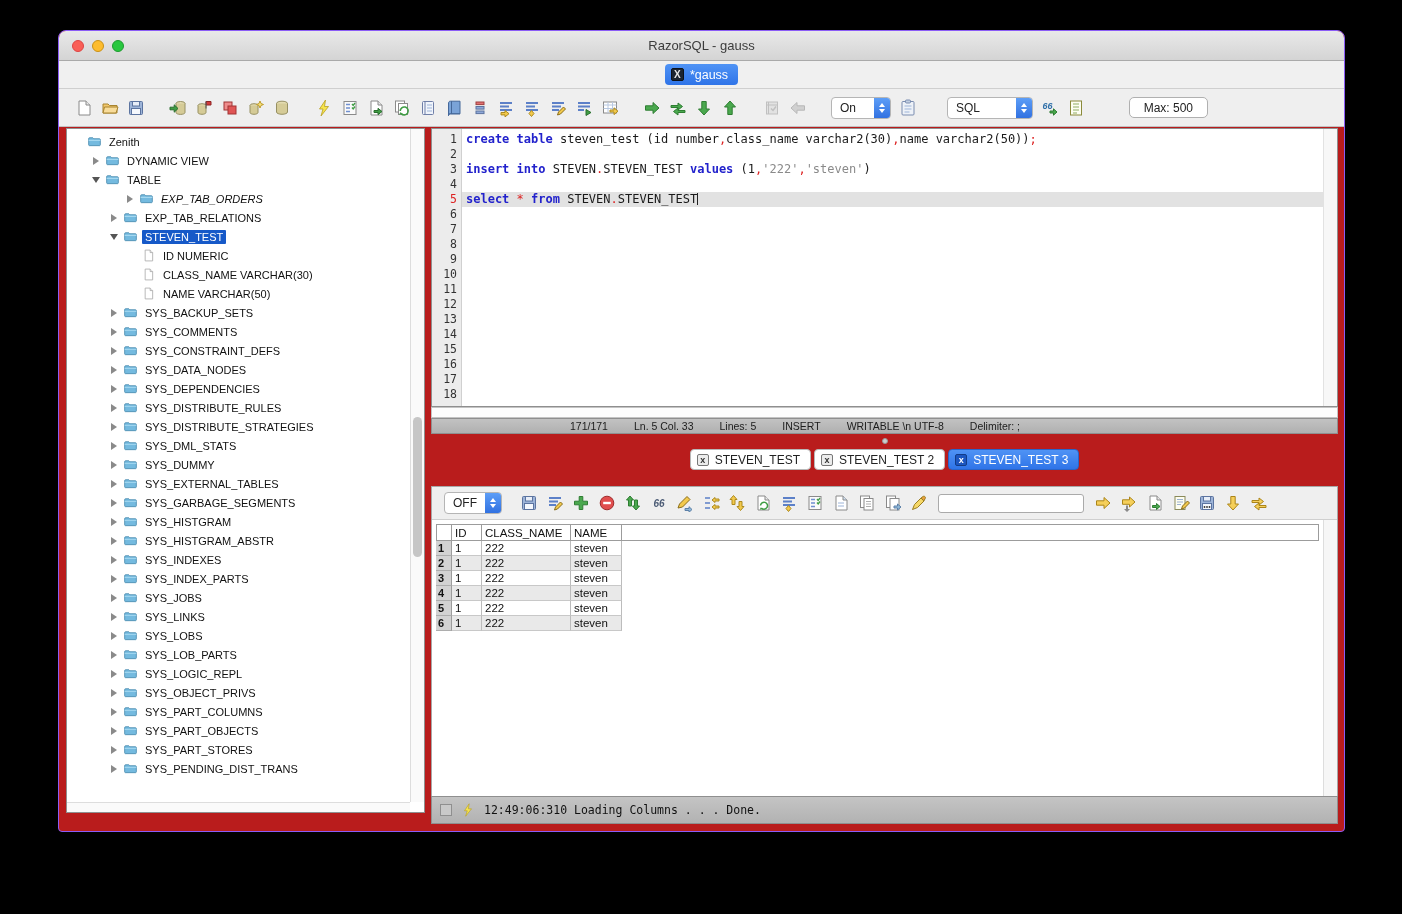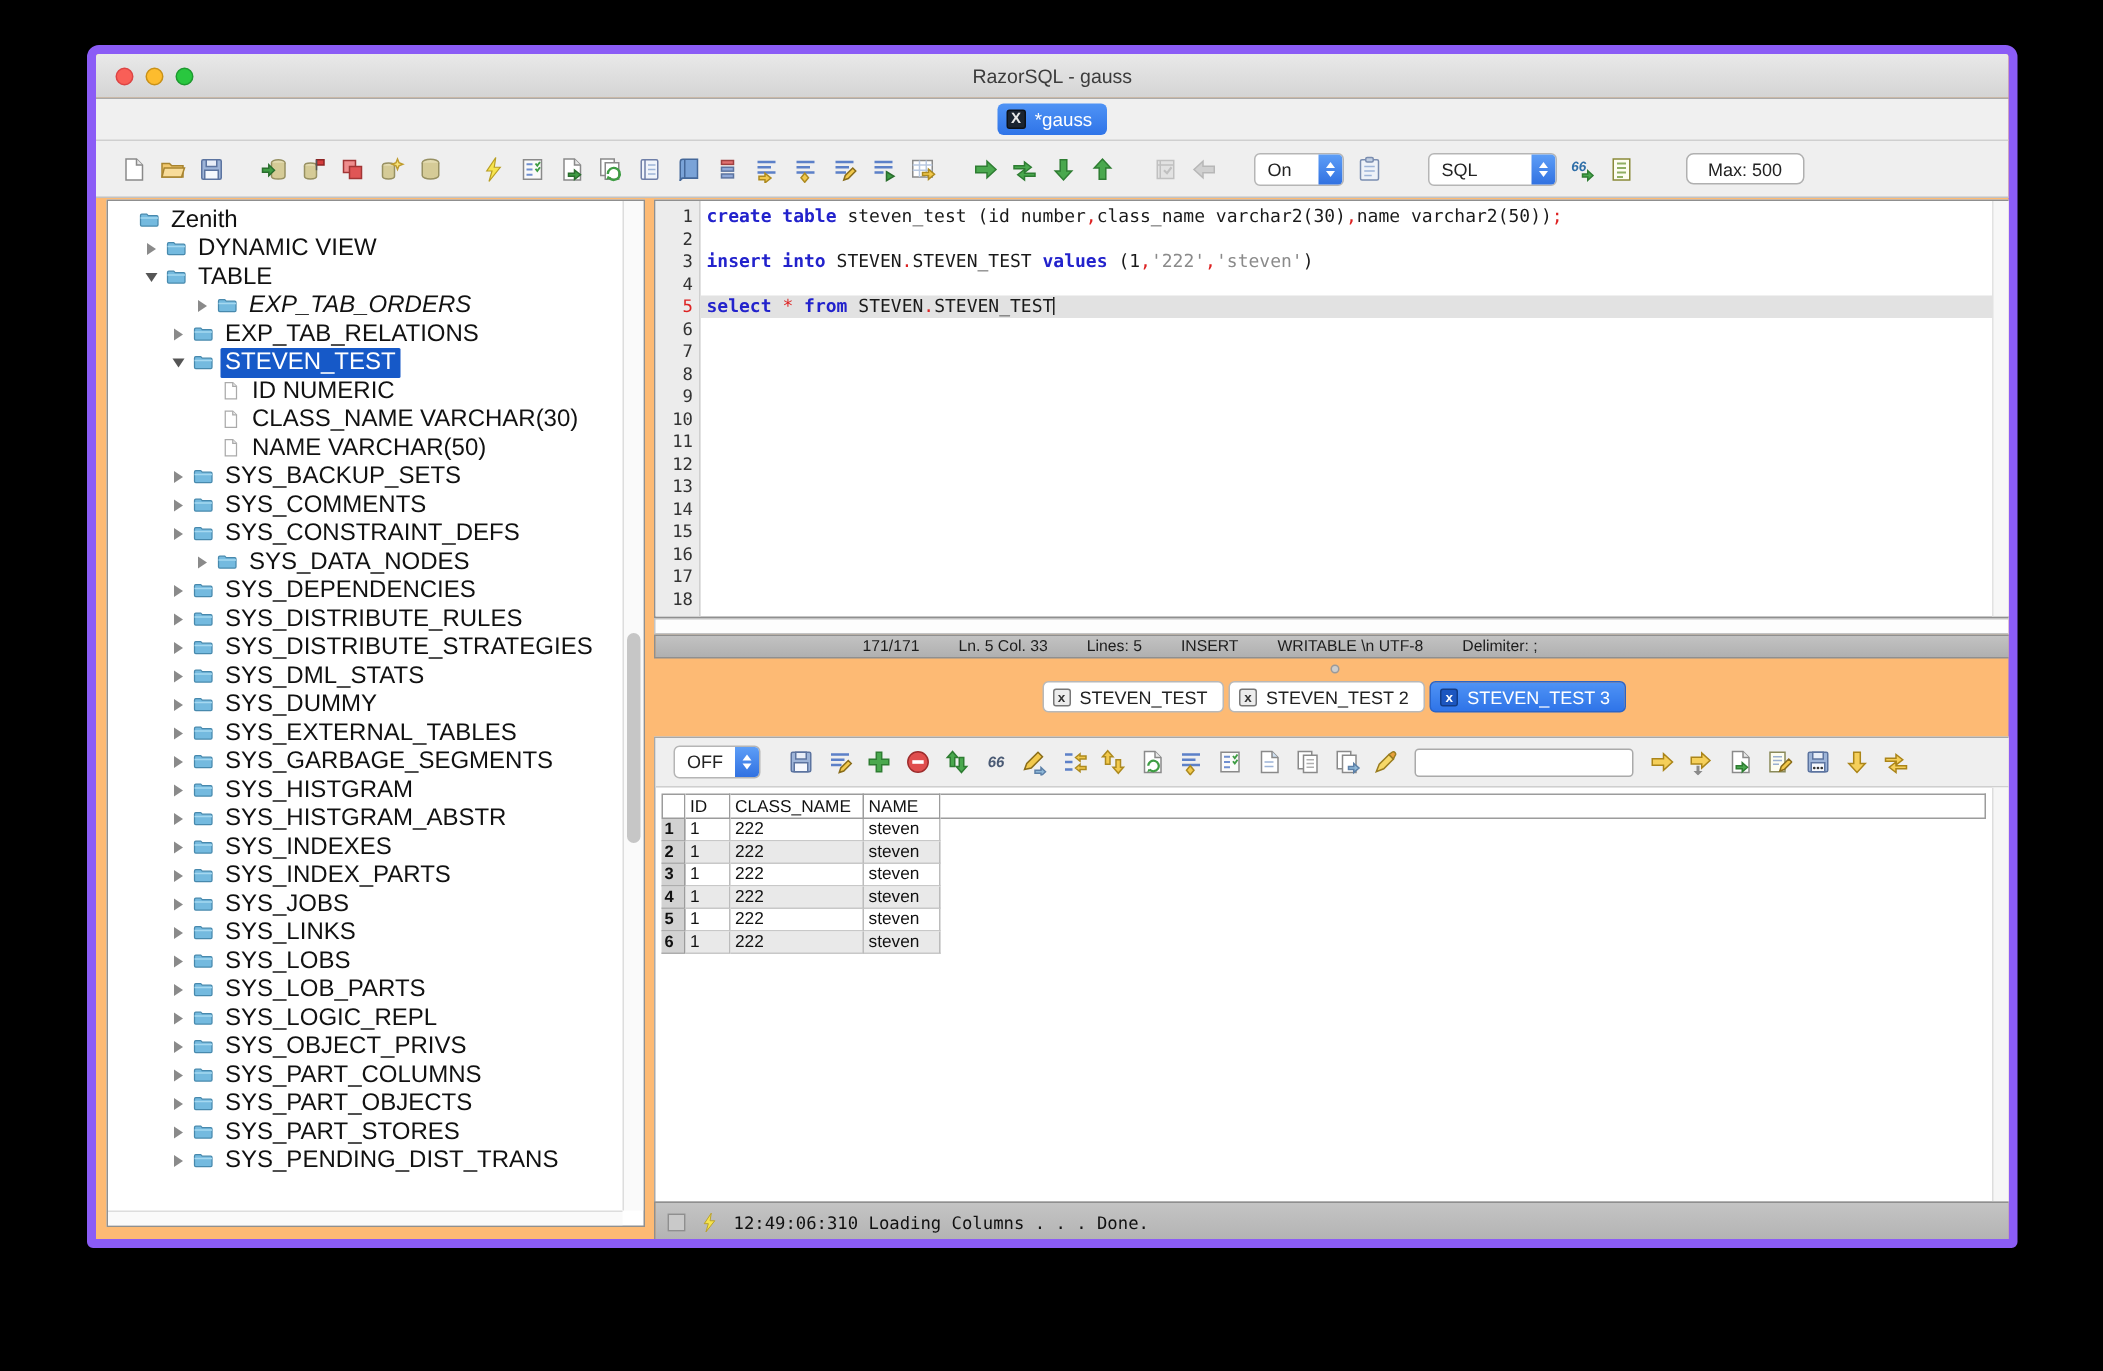--- a/index.html
+++ b/index.html
@@ -1,19 +1,19 @@
 <!DOCTYPE html>
 <html><head>
 <meta charset="utf-8">
 <style>
   * { box-sizing: border-box; }
   body { margin:0; background:#000; font-family:"Liberation Sans", sans-serif; }
   #stage { position:relative; width:1402px; height:914px; background:#000; overflow:hidden; }
   #win { position:absolute; left:58px; top:30px; width:1287px; height:802px;
-         background:#fdba74; border-radius:8px 8px 4px 4px; border:6px solid #8b5cf6;
+         background:#b91c1c; border-radius:8px 8px 4px 4px; border:1px solid #8b5cf6;
          box-shadow:0 18px 40px rgba(0,0,0,.6); overflow:hidden; }
   
   #titlebar { position:absolute; left:0; top:0; right:0; height:30px;
               background:linear-gradient(#e9e9e9,#d4d4d4); border-bottom:1px solid #aaa;
               display:flex; align-items:center; justify-content:center; }
   .light { position:absolute; top:9px; width:12px; height:12px; border-radius:50%; }
   #light-close { left:13px; background:#f95f57; border:1px solid #d44; }
   #light-min   { left:33px; background:#fdbc2e; border:1px solid #c99117; }
   #light-max   { left:53px; background:#29c73f; border:1px solid #1d9a2f; }
   #wtitle { font-size:13px; color:#3c3c3c; }
@@ -39,21 +39,21 @@
               flex-direction:column; align-items:center; justify-content:center; gap:2px; }
   .chev-u { width:0; height:0; border-left:3px solid transparent; border-right:3px solid transparent; border-bottom:4px solid #fff; }
   .chev-d { width:0; height:0; border-left:3px solid transparent; border-right:3px solid transparent; border-top:4px solid #fff; }
   #max-btn { margin-left:auto; margin-right:136px; height:21px; padding:0 14px; background:#fff;
              border:1px solid #b0b0b0; border-radius:5px; font-size:12px; color:#222;
              display:flex; align-items:center; }
   
   #tree-panel { position:absolute; left:7px; top:97px; width:359px; height:685px; background:#fff;
                 border:1px solid #8f8f8f; overflow:hidden; }
   #tree-list { position:absolute; left:0; top:3px; right:14px; }
-  .trow { height:19px; display:flex; align-items:center; font-size:16px; color:#111; white-space:nowrap; }
+  .trow { height:19px; display:flex; align-items:center; font-size:11px; color:#111; white-space:nowrap; }
   .arr { width:14px; display:flex; align-items:center; justify-content:center; flex:none; }
   .tri-r { width:0; height:0; border-top:4px solid transparent; border-bottom:4px solid transparent; border-left:6px solid #8a8a8a; }
   .tri-d { width:0; height:0; border-left:4px solid transparent; border-right:4px solid transparent; border-top:6px solid #555; }
   .ticon { width:18px; display:flex; align-items:center; justify-content:center; flex:none; margin-right:3px; }
   .tlabel { padding:1px 3px; border-radius:1px; }
   .trow.sel .tlabel { background:#1659c8; color:#fff; }
   #tree-vscroll { position:absolute; right:0; top:0; bottom:10px; width:14px; background:#fafafa; border-left:1px solid #ddd; }
   #tree-vthumb { position:absolute; left:2px; width:9px; top:288px; height:140px; background:#c6c6c6; border-radius:5px; }
   #tree-hscroll { position:absolute; left:0; right:14px; bottom:0; height:10px; background:#fafafa; border-top:1px solid #ddd; }
   
@@ -493,21 +493,21 @@
               <span class="tri-r"></span>
             </span>
             <span class="ticon">
               <svg class="ic" width="15" height="15" viewBox="0 0 18 18">
                 <path d="M2 5.5c0-.6.4-1 1-1h4l1.2 1.2H15c.6 0 1 .4 1 1V13c0 .6-.4 1-1 1H3c-.6 0-1-.4-1-1z" fill="#74badf" stroke="#4789ad"></path>
                 <path d="M2 7.6h14" stroke="#a5d8f0" stroke-width="1.3"></path>
               </svg>
             </span>
             <span class="tlabel">SYS_CONSTRAINT_DEFS</span>
           </div>
-          <div class="trow" style="padding-left: 56px; text-align: center;">
+          <div class="trow" style="padding-left: 40px; text-align: center;">
             <span class="arr">
               <span class="tri-r"></span>
             </span>
             <span class="ticon">
               <svg class="ic" width="15" height="15" viewBox="0 0 18 18">
                 <path d="M2 5.5c0-.6.4-1 1-1h4l1.2 1.2H15c.6 0 1 .4 1 1V13c0 .6-.4 1-1 1H3c-.6 0-1-.4-1-1z" fill="#74badf" stroke="#4789ad"></path>
                 <path d="M2 7.6h14" stroke="#a5d8f0" stroke-width="1.3"></path>
               </svg>
             </span>
             <span class="tlabel">SYS_DATA_NODES</span>

